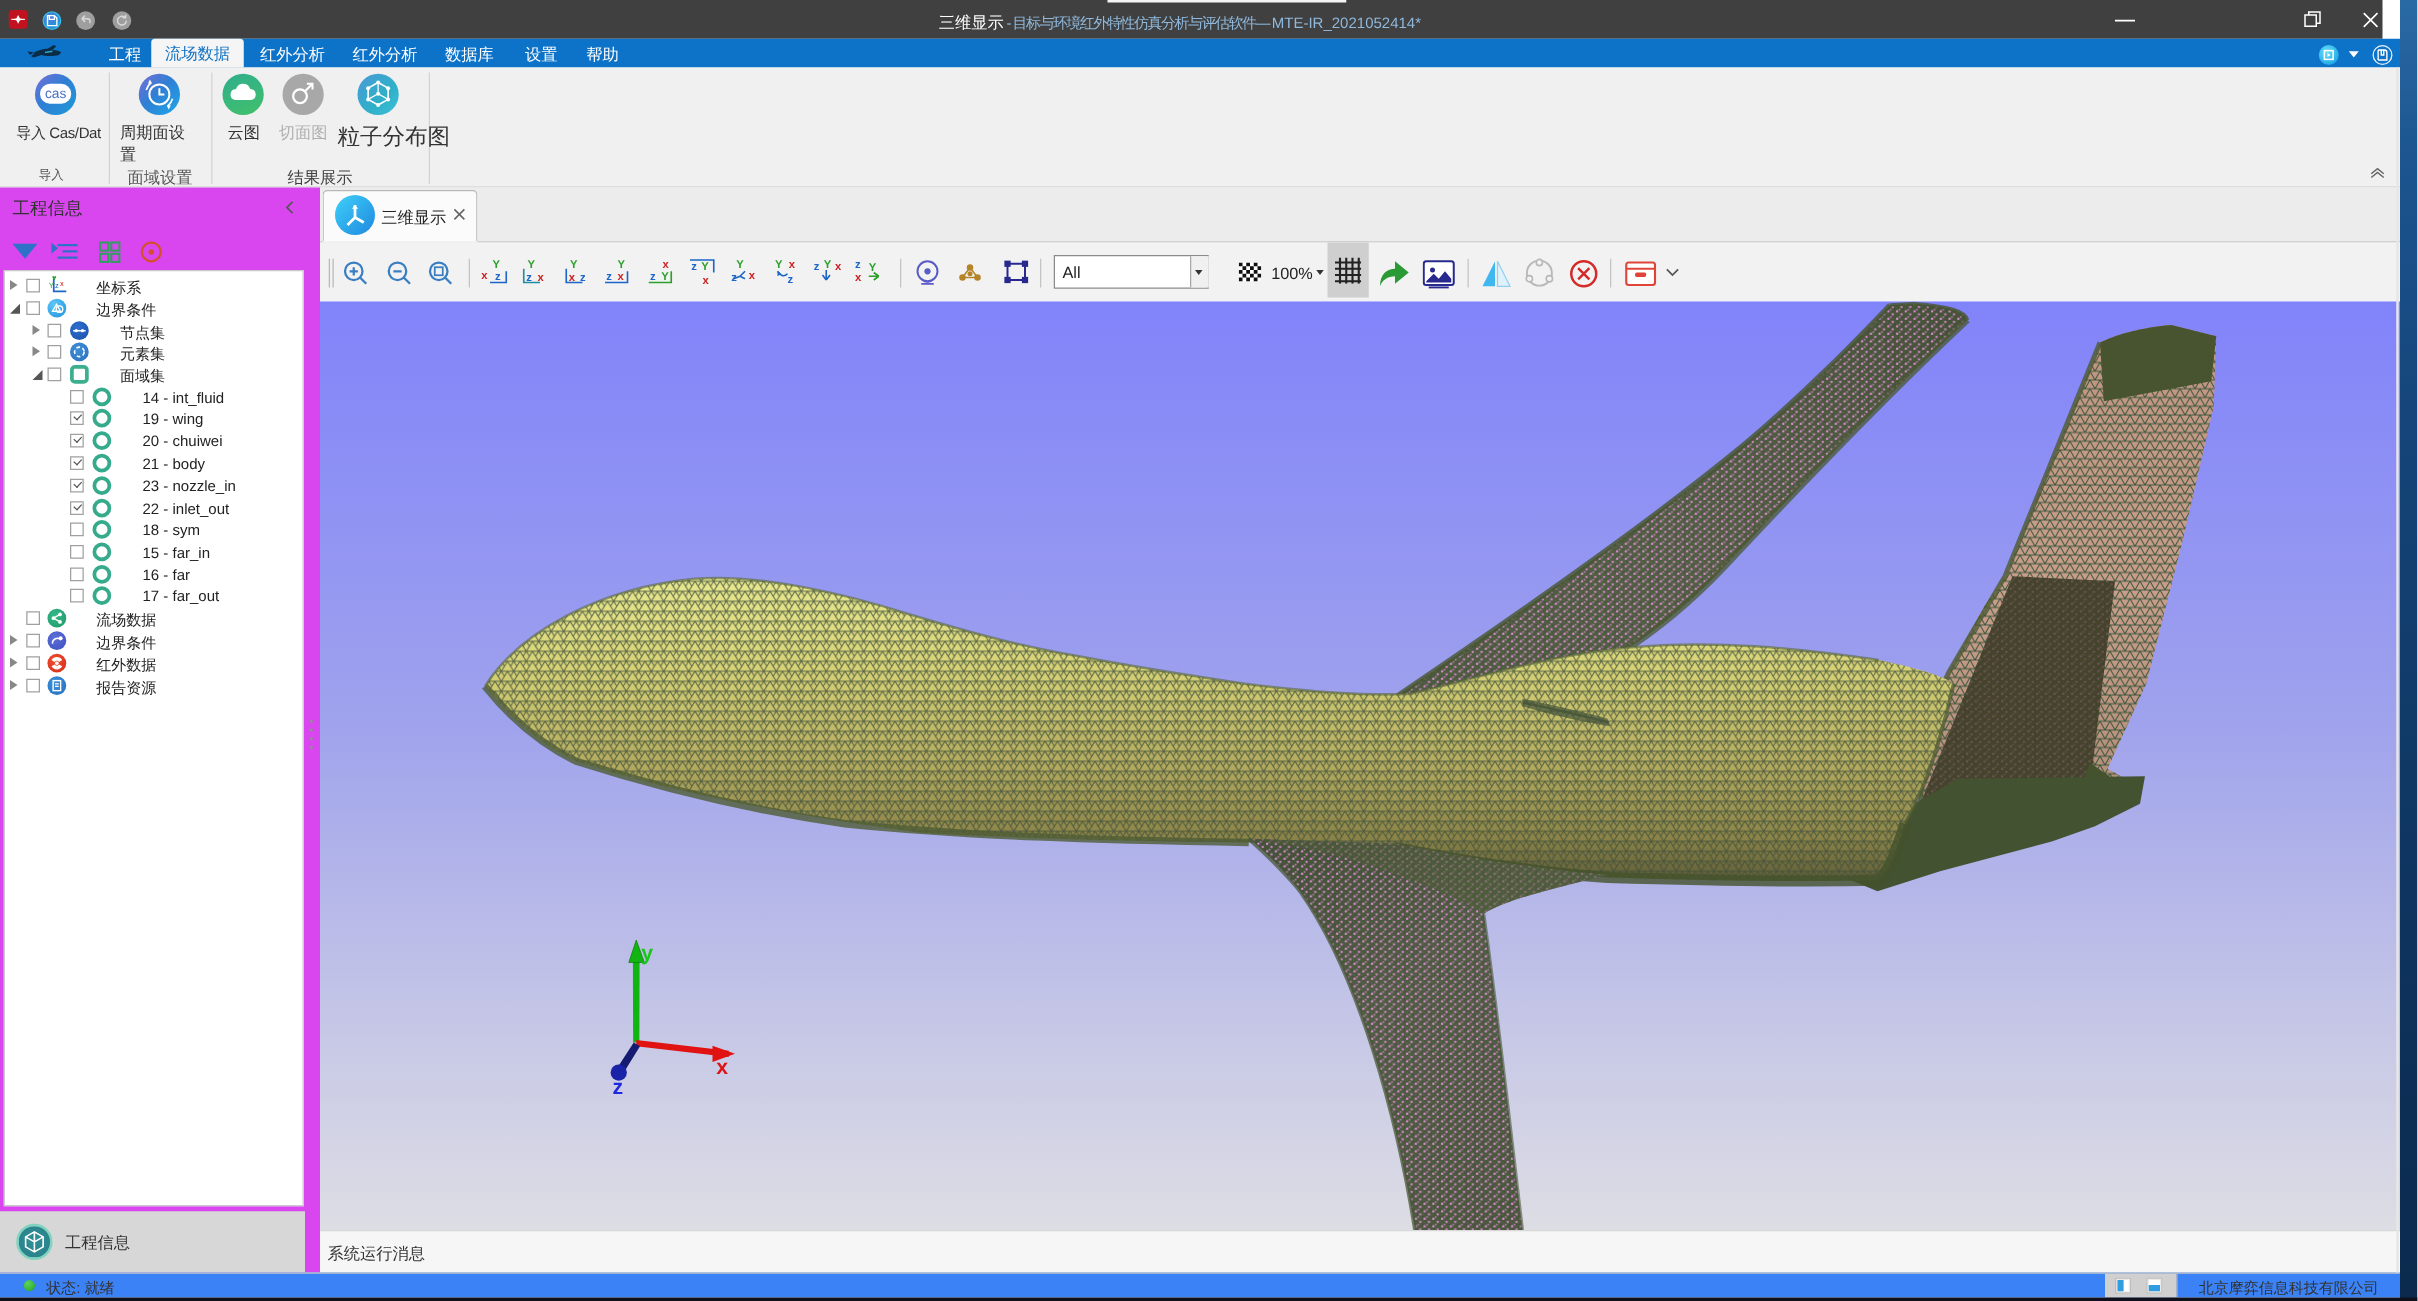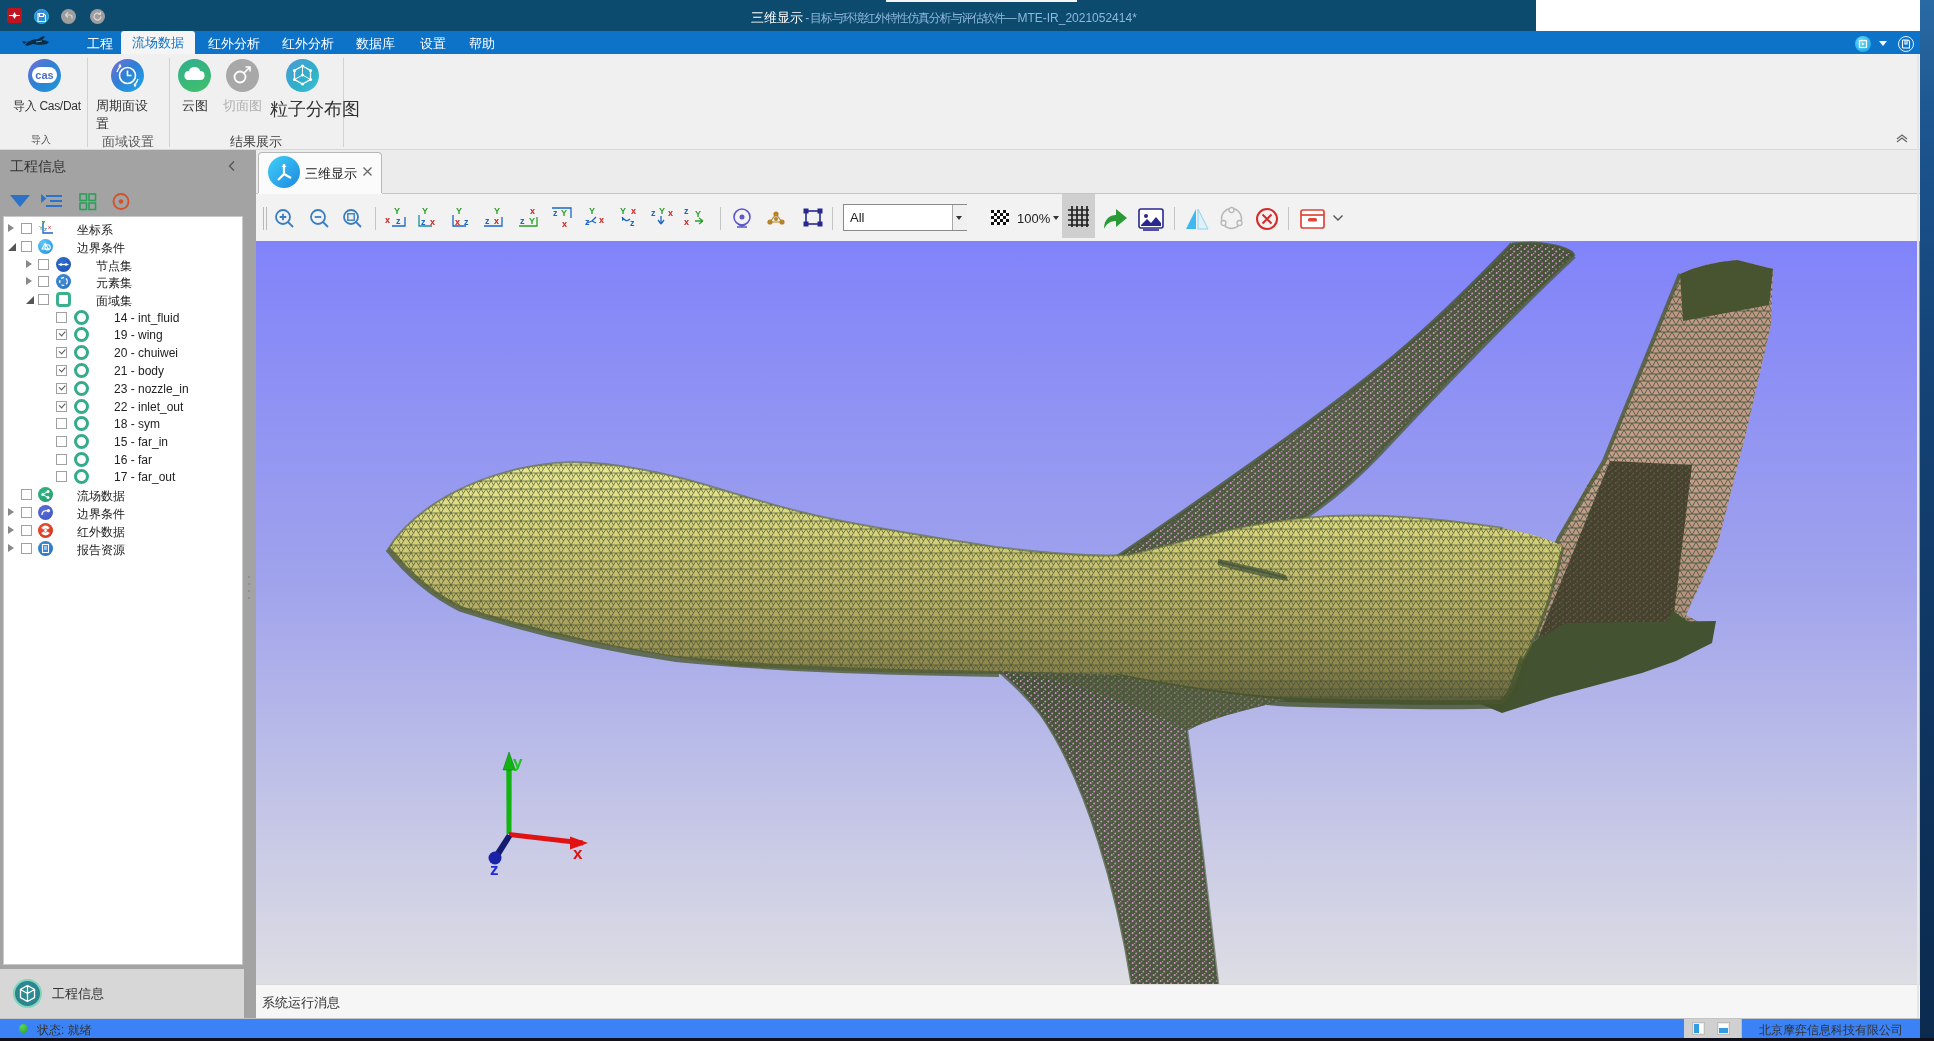--- a/index.html
+++ b/index.html
@@ -1,21 +1,21 @@
 <!DOCTYPE html>
 <html><head><meta charset="utf-8">
 <style>
 *{margin:0;padding:0;box-sizing:border-box}
 html,body{width:1934px;height:1041px;overflow:hidden}
 body{font-family:"Liberation Sans",sans-serif;position:relative;background:#fff}
 .abs{position:absolute}
-#titlebar{left:0;top:0;width:1536px;height:31px;background:#0c4a6e}
+#titlebar{left:0;top:0;width:1906px;height:31px;background:#404040}
 #menubar{left:0;top:31px;width:1920px;height:23px;background:#0d73c8}
 #ribbon{left:0;top:54px;width:1920px;height:96px;background:#f0f0f0;border-bottom:1px solid #d8d8d8}
-#leftpanel{left:0;top:150px;width:256px;height:868px;background:#a3a3a3}
+#leftpanel{left:0;top:150px;width:256px;height:868px;background:#d946ef}
 #tabstrip{left:256px;top:150px;width:1664px;height:44px;background:#ececec}
 #vtoolbar{left:256px;top:194px;width:1664px;height:47px;background:#f2f2f2}
 #viewport{left:256px;top:241px;width:1664px;height:743px}
 #msgbar{left:256px;top:984px;width:1664px;height:34px;background:#f6f6f6;border-top:1px solid #d8d8d8}
 #statusbar{left:0;top:1018px;width:1923px;height:20px;background:#3b82f6;border-top:1px solid #c4c4c4}
 #wallpaper{left:1920px;top:0;width:14px;height:1041px;background:linear-gradient(180deg,#2a6aa4 0%,#1c5590 12%,#15457a 32%,#103a68 55%,#0d3058 80%,#0b2a4e 100%)}
 #wpline{left:1917px;top:54px;width:2px;height:964px;background:#e6e6e6}
 #bottomstrip{left:0;top:1038px;width:1934px;height:3px;background:#10101c}
 .cn{color:#fff;font-size:13px}
 .trow{position:absolute;left:0;width:235px;height:18px;font-size:12px;color:#222}
@@ -82,21 +82,21 @@
     <svg width="14" height="14" viewBox="0 0 14 14">
         <path d="M3.5 3 v8 M3.5 3 h5 a2 2 0 0 1 2 2 v6 h-7 M6 3 v4 h2 v-4" fill="none" stroke="#fff" stroke-width="1.1"></path>
       </svg>
   </div>
 </div>
 <div class="abs" id="ribbon">
   <div class="abs" style="left:87px;top:4px;width:1px;height:89px;background:#d2d2d2"></div>
   <div class="abs" style="left:169px;top:4px;width:1px;height:89px;background:#d2d2d2"></div>
   <div class="abs" style="left:343px;top:4px;width:1px;height:89px;background:#d2d2d2"></div>
   <div class="abs" style="left:28px;top:5px;width:33px;height:33px;border-radius:50%;background:linear-gradient(135deg,#7a6fd8,#2f7fd4 45%,#1e9ad8)">
-    <div class="abs" style="left:4px;top:8px;width:25px;height:16px;border-radius:8px;background:#fff;color:#4a6fc4;font-size:11px;font-weight:bold;text-align:center;line-height:16px">cas</div>
+    <div class="abs" style="left:4px;top:8px;width:25px;height:16px;border-radius:8px;background:#fff;color:#4a6fc4;font-size:11px;font-weight:normal;text-align:center;line-height:16px">cas</div>
   </div>
   <div class="abs" style="left:111px;top:5px;width:33px;height:33px;border-radius:50%;background:linear-gradient(135deg,#7a6fd8,#2f7fd4 45%,#1ea8e8)">
     <svg width="33" height="33" viewBox="0 0 33 33">
         <circle cx="16.5" cy="16.5" r="8" fill="none" stroke="#fff" stroke-width="1.6"></circle>
         <path d="M16.5 11.5 v5 h4" fill="none" stroke="#fff" stroke-width="1.6"></path>
         <path d="M6 13 a11 11 0 0 1 4-6 M27 20 a11 11 0 0 1 -4 6" fill="none" stroke="#fff" stroke-width="1.3"></path>
         <path d="M9 4.5 l1.5 3 -3.2 .3 z M24 28.5 l-1.5-3 3.2-.3 z" fill="#fff"></path>
       </svg>
   </div>
   <div class="abs" style="left:178px;top:5px;width:33px;height:33px;border-radius:50%;background:linear-gradient(160deg,#2fae8e,#42c06a)">

